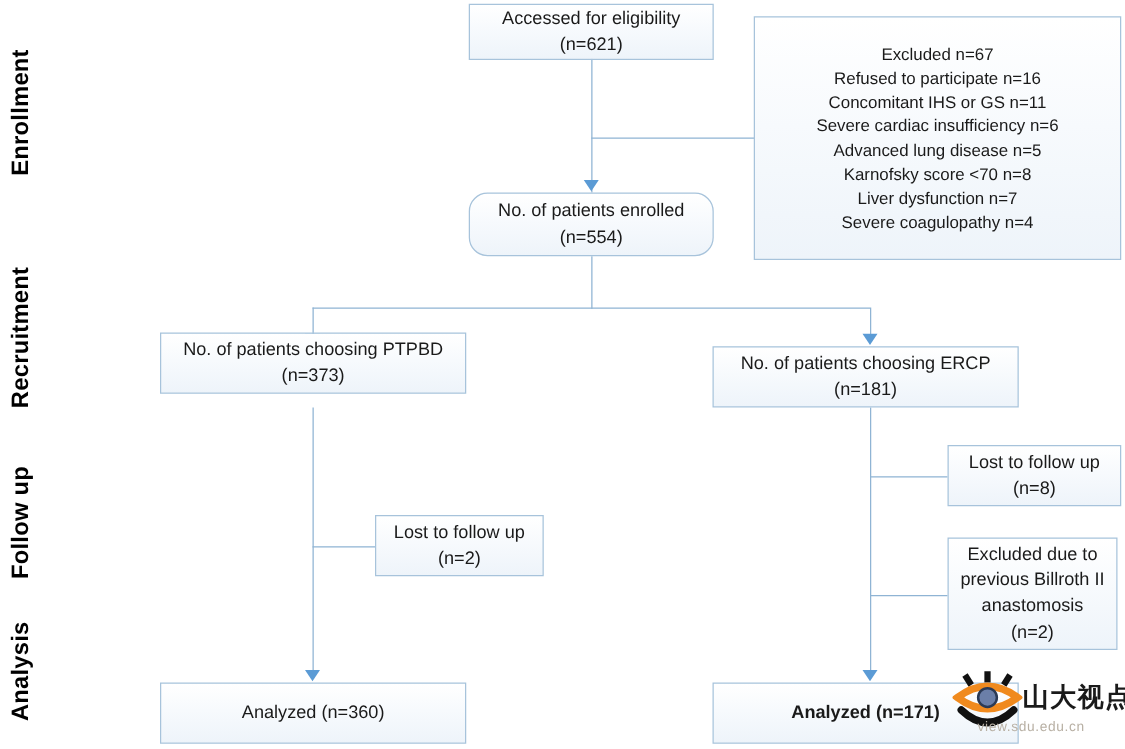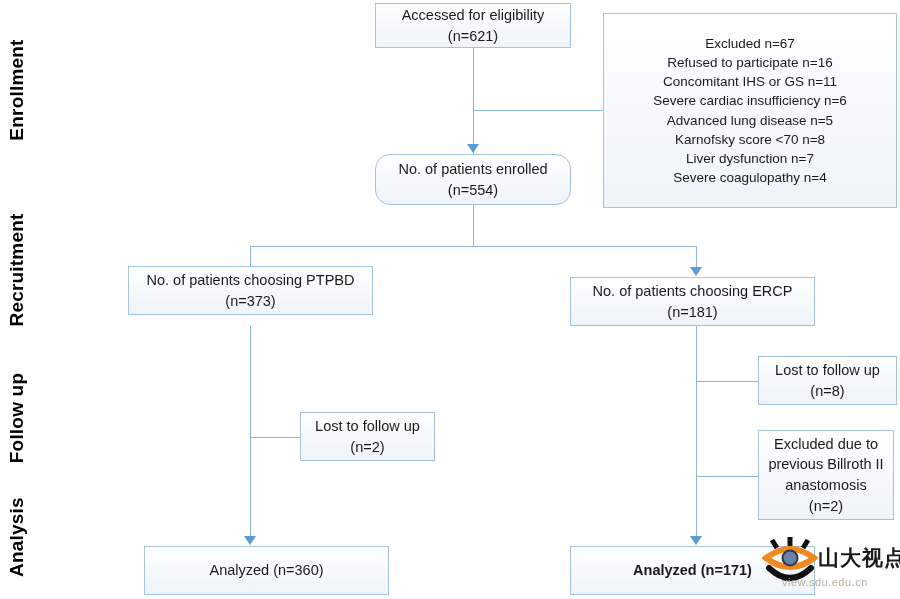--- a/index.html
+++ b/index.html
@@ -209,21 +209,21 @@
     </div>
   </div>
 
   <div class="box wrapbox" style="left: 758px; top: 430px; width: 136px; height: 90px;">
     <div class="lines">
       <div>Excluded due to previous Billroth II anastomosis</div>
       <div>(n=2)</div>
     </div>
   </div>
 
-  <div class="box" style="left: 128px; top: 546px; width: 245px; height: 49px; margin-left: 16px;">
+  <div class="box" style="left: 128px; top: 546px; width: 245px; height: 49px;">
     <div class="lines">
       <div>Analyzed (n=360)</div>
     </div>
   </div>
 
   <div class="box" style="left: 570px; top: 546px; width: 245px; height: 49px; font-weight: bold;">
     <div class="lines">
       <div>Analyzed (n=171)</div>
     </div>
   </div>

